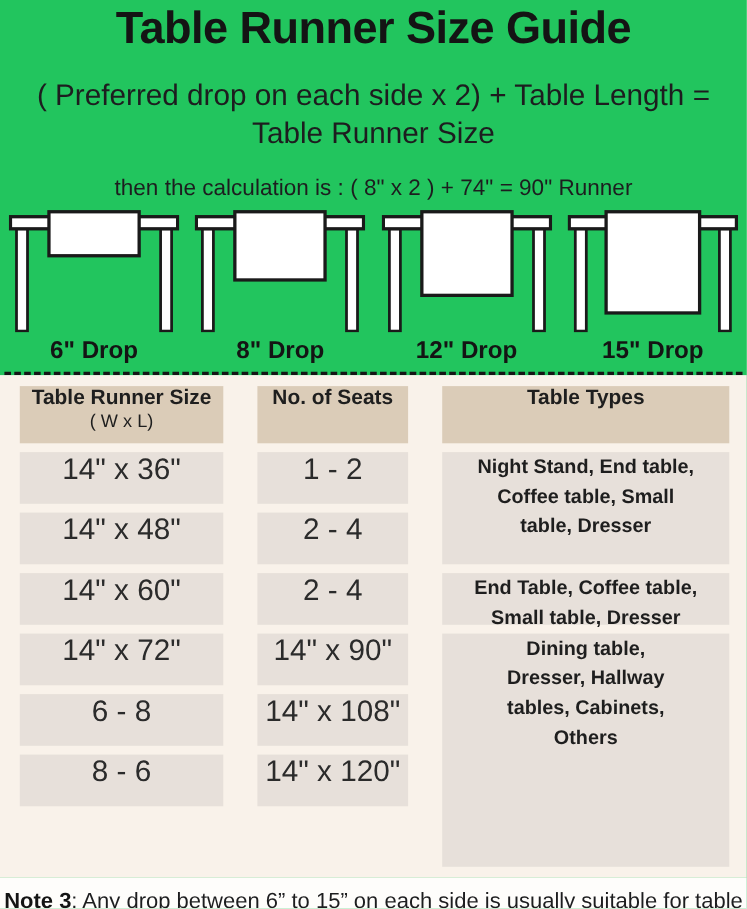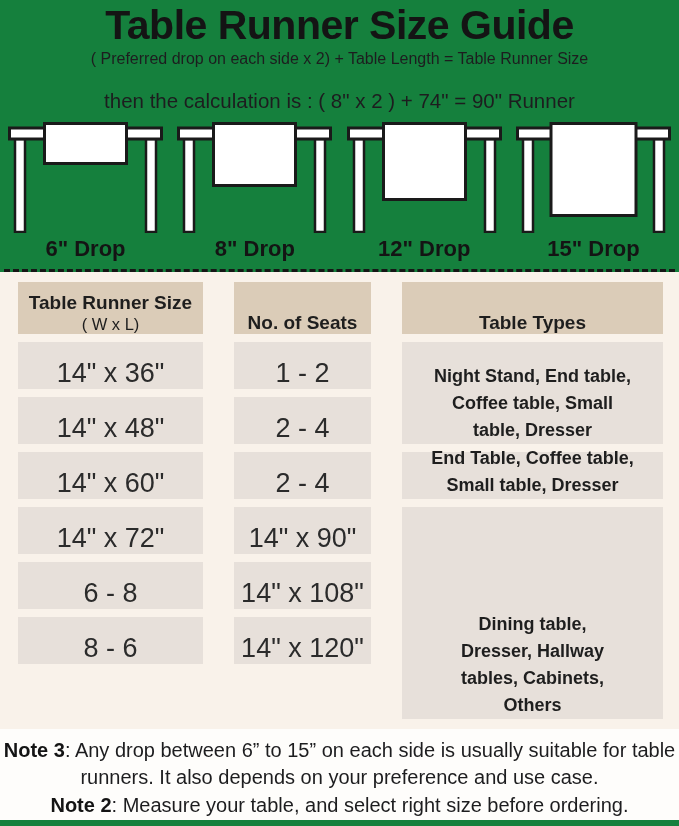--- a/index.html
+++ b/index.html
@@ -2,32 +2,32 @@
 <html><head>
 <meta charset="utf-8">
 <style>
   * { margin: 0; padding: 0; box-sizing: border-box; }
   html, body {
     width: 679px;
     font-family: "Liberation Sans", "DejaVu Sans", sans-serif;
     background: #fefdfb;
     color: #1d1d1f;
   }
-  .page { width: 679px; height: 826px; overflow: hidden; background: #15803d; }
+  .page { width: 679px; height: 826px; overflow: hidden; background: #22c55e; }
 
   
   .top-section { text-align: center; padding-top: 1px; }
   .title {
     font-size: 41px;
     font-weight: 700;
     letter-spacing: -0.5px;
     line-height: 1.18;
     color: #141414;
   }
-  .formula { font-size: 16px; margin-top: 0; line-height: 1.3; }
+  .formula { font-size: 27px; margin-top: 20px; line-height: 1.3; }
   .example-line1 { font-size: 20.5px; margin-top: 4px; line-height: 1.3; }
   .example-line2 { font-size: 20.5px; margin-top: 18px; line-height: 1.3; }
 
   
   .illustrations-row {
     display: flex;
     justify-content: space-between;
     padding: 0 8px;
     margin-top: 6px;
   }
@@ -52,21 +52,21 @@
   }
   .size-grid {
     display: grid;
     grid-template-columns: 185px 137px 261px;
     grid-template-rows: 52px repeat(7, 47px);
     gap: 8px 31px;
   }
   .cell {
     display: flex;
     align-items: center;
-    justify-content: flex-end;
+    justify-content: flex-start;
     flex-direction: column;
     text-align: center;
   }
   .header-cell {
     background: #dbccb8;
     font-weight: 700;
     font-size: 19px;
     color: #1e1e1e;
     line-height: 1.15;
   }

